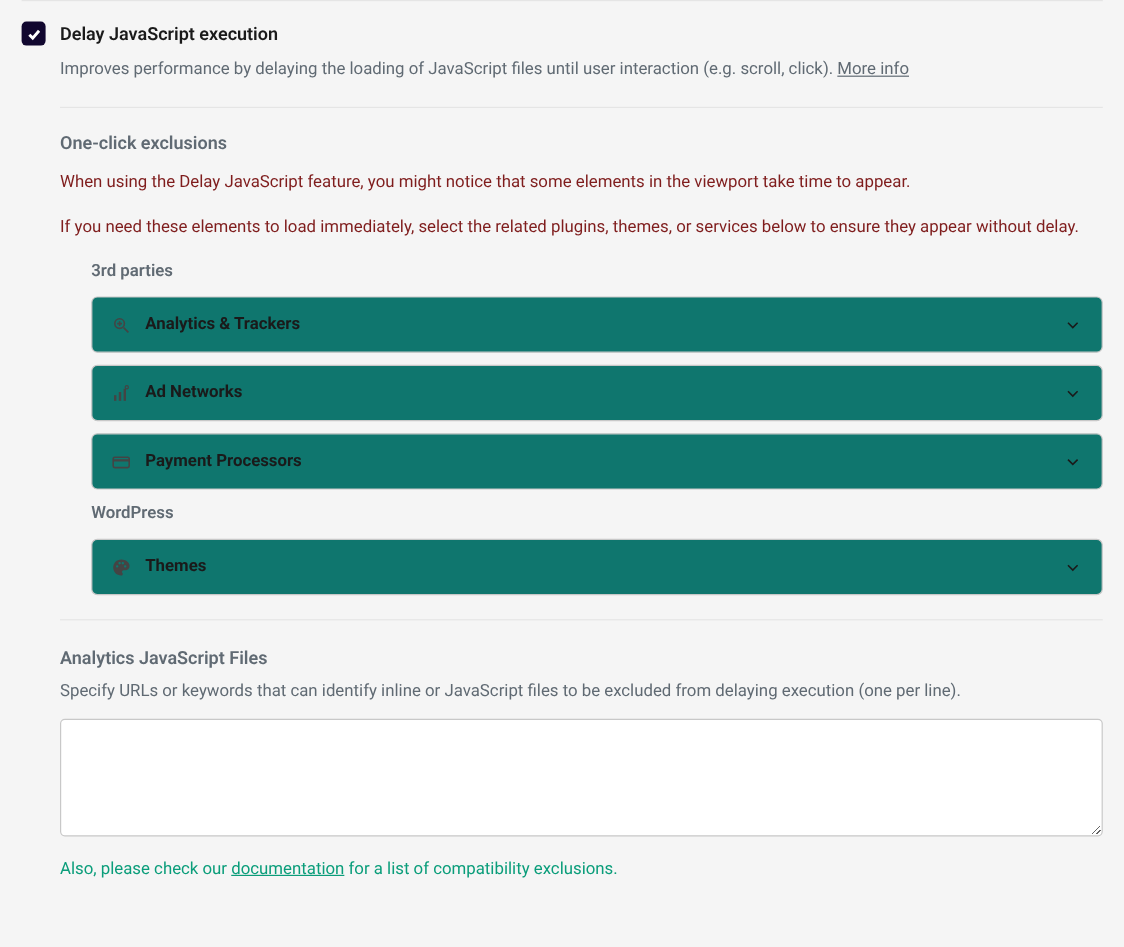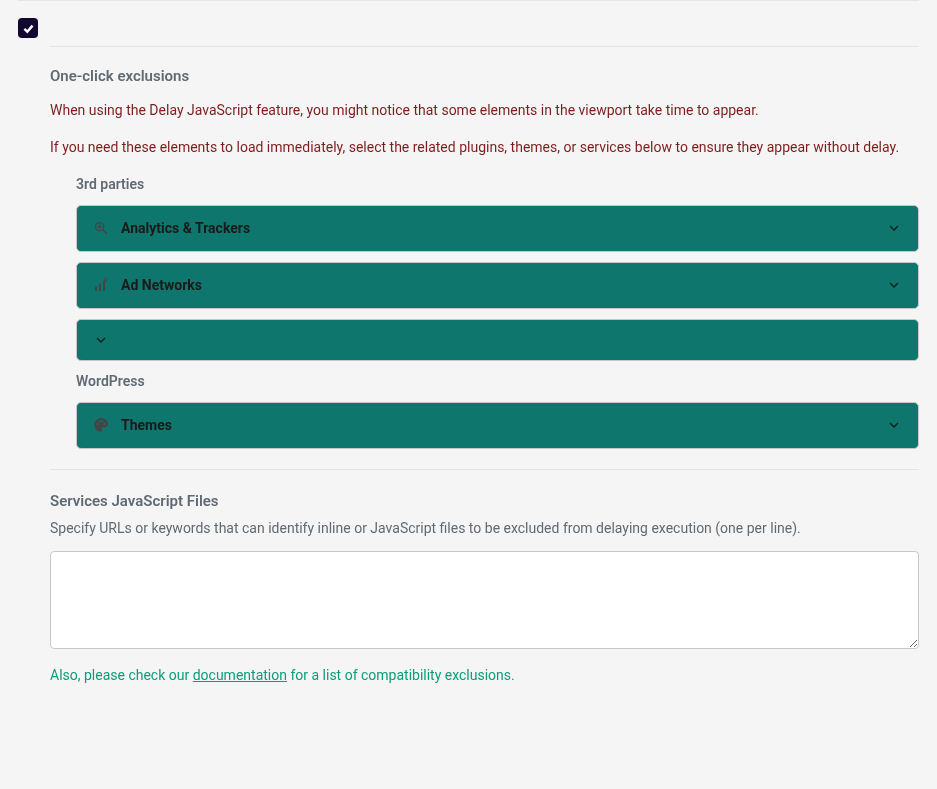--- a/index.html
+++ b/index.html
@@ -185,20 +185,24 @@
 
 <div class="container">
   <div class="top-divider"></div>
 
   <div class="checkbox-row">
     <div class="checkbox-box">
       <svg viewBox="0 0 16 16">
           <polyline points="3,8.5 6.5,12 13,4.5"></polyline>
         </svg>
     </div>
+    <div class="checkbox-label">Delay JavaScript execution</div>
+  </div>
+  <div class="checkbox-desc">
+    <span>Improves performance by delaying the loading of JavaScript files until user interaction (e.g. scroll, click). </span><a class="more-info">More info</a>
   </div>
 
   <div class="inner-divider"></div>
 
   <div class="section-indent">
     <div class="section-title">One-click exclusions</div>
     <div class="section-desc">When using the Delay JavaScript feature, you might notice that some elements in the viewport take time to appear.</div>
     <div class="section-desc">If you need these elements to load immediately, select the related plugins, themes, or services below to ensure they appear without delay.</div>
   </div>
 
@@ -237,20 +241,29 @@
         <span class="accordion-label">Ad Networks</span>
       </div>
       <span class="chevron">
         <svg viewBox="0 0 24 24">
             <polyline points="6 9 12 15 18 9"></polyline>
           </svg>
       </span>
     </div>
 
     <div class="accordion-item">
+      <div class="accordion-left">
+        <span class="accordion-icon">
+          <svg viewBox="0 0 24 24" fill="none" stroke="currentColor" stroke-width="2">
+              <rect x="2" y="6" width="20" height="13" rx="2"></rect>
+              <line x1="2" y1="10" x2="22" y2="10" stroke-width="3"></line>
+            </svg>
+        </span>
+        <span class="accordion-label">Payment Processors</span>
+      </div>
       <span class="chevron">
         <svg viewBox="0 0 24 24">
             <polyline points="6 9 12 15 18 9"></polyline>
           </svg>
       </span>
     </div>
 
   </div>
 
   <div class="accordion-group">
@@ -269,20 +282,20 @@
         <svg viewBox="0 0 24 24">
             <polyline points="6 9 12 15 18 9"></polyline>
           </svg>
       </span>
     </div>
   </div>
 
   <div class="bottom-divider"></div>
 
   <div class="excluded-section">
-    <div class="excluded-title">Services JavaScript Files</div>
+    <div class="excluded-title">Analytics JavaScript Files</div>
     <div class="excluded-desc">Specify URLs or keywords that can identify inline or JavaScript files to be excluded from delaying execution (one per line).</div>
     <textarea class="excluded-textarea" style=""></textarea>
     <div class="doc-note">
       <span>Also, please check our </span><a class="doc-link">documentation</a><span> for a list of compatibility exclusions.</span>
     </div>
   </div>
 </div>
 
 </body></html>

